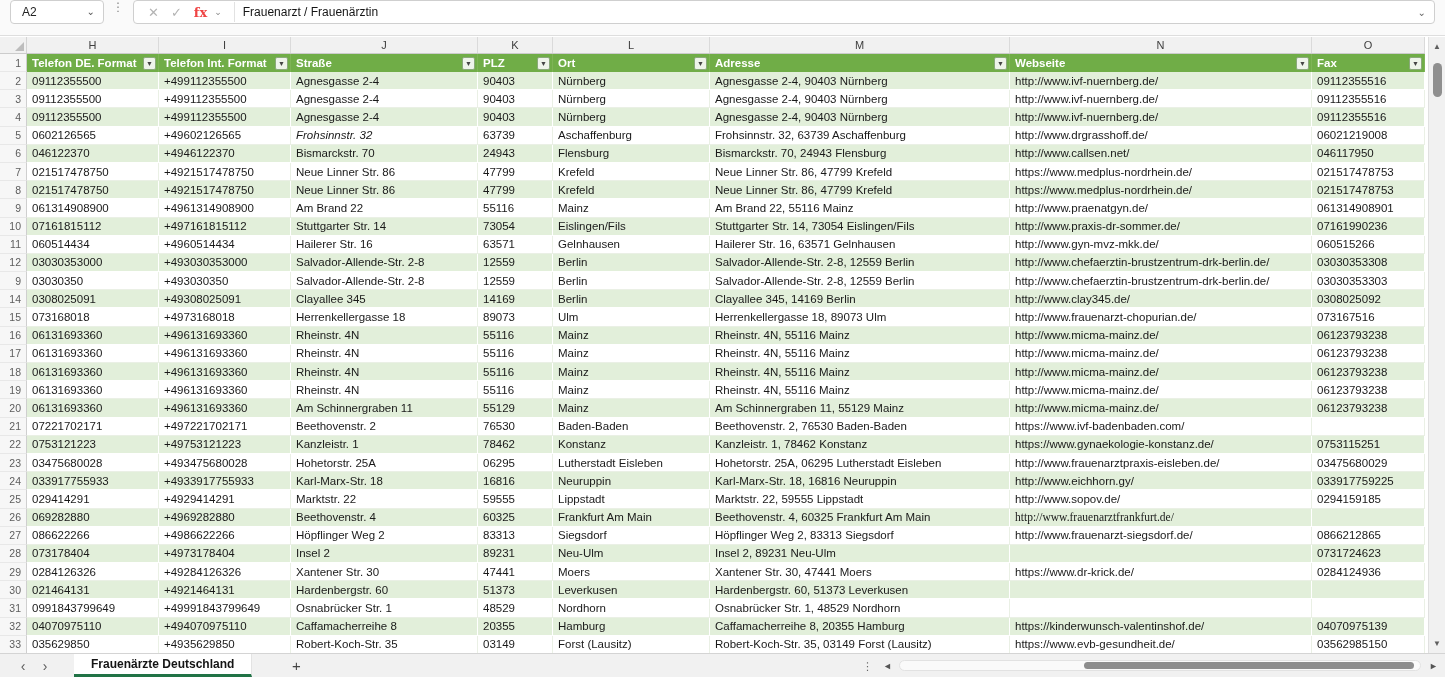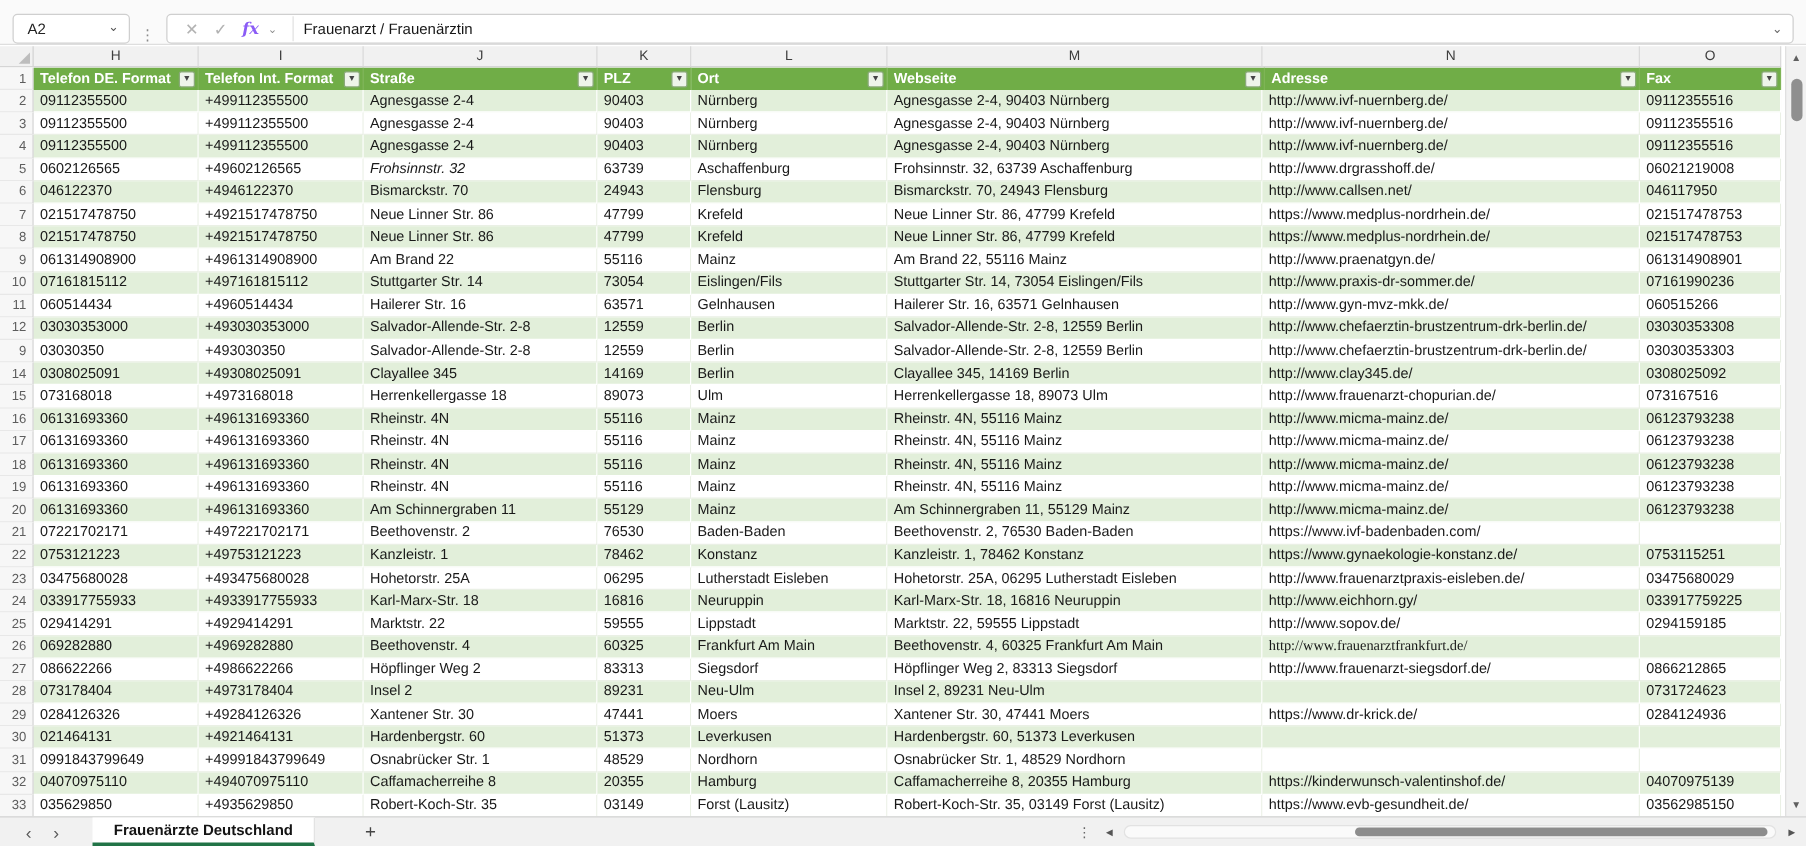--- a/index.html
+++ b/index.html
@@ -2,30 +2,30 @@
 <html style="--header-green: #70AD47; --band-green: #E2EFDA; --tab-green: #217346;"><head>
 <meta charset="utf-8">
 <title>Spreadsheet</title>
 <style>
   *{box-sizing:border-box;margin:0;padding:0}
   html,body{width:1445px;height:677px;overflow:hidden;background:#fff;
     font-family:"Liberation Sans",sans-serif;position:relative}
 
   
   .topbar{position:absolute;left:0;top:0;width:1445px;height:36px;background:#fafafa;
-    border-bottom:1px solid #dedede;display:flex;align-items:flex-end;padding:0 10px}
+    border-bottom:1px solid #dedede;display:flex;align-items:flex-start;padding:0 10px}
   .namebox{width:94px;height:24px;border:1px solid #cfcfcf;border-radius:4px;background:#fff;
     display:flex;align-items:center;padding-left:11px;font-size:12px;color:#222}
   .nb-chev{margin-left:auto;margin-right:8px;color:#555;font-size:10px;line-height:1}
   .vdots{color:#8a8a8a;margin:0 8px;font-size:12px;letter-spacing:1px}
   .fbox{flex:1;height:24px;border:1px solid #cfcfcf;border-radius:4px;background:#fff;
     display:flex;align-items:center;padding:0 8px}
   .fb-ic{font-size:13px;margin:0 6px;line-height:1}
   .fb-ic.dis{color:#b3b3b3}
-  .fb-ic.fx{color:#8b5cf6;font-family:"DejaVu Serif",serif;font-style:italic;font-weight:bold}
+  .fb-ic.fx{color:#ef4444;font-family:"DejaVu Serif",serif;font-weight:bold}
   .fb-ic.chev2{font-size:9px;color:#888;margin-left:1px}
   .fsep{width:1px;height:20px;background:#e2e2e2;margin:0 8px 0 6px}
   .fvalue{flex:1;font-size:12px;color:#161616;white-space:nowrap;overflow:hidden}
   .fb-expand{color:#666;font-size:10px;margin-left:8px}
 
   
   .colstrip{position:absolute;top:37px;left:0;width:1425px;height:17px;display:flex;
     background:#f1f1f1;border-bottom:1px solid #cccccc;font-size:11px;color:#3e3e3e}
   .corner{width:27px;height:100%;flex:none;border-right:1px solid #d4d4d4;position:relative}
   .corner:after{content:"";position:absolute;right:2px;bottom:2px;border-style:solid;
@@ -121,26 +121,26 @@
         <span class="filter-btn">▼</span>
       </div>
       <div class="hcell" style="width: 75px;">
         <span class="htxt">PLZ</span>
         <span class="filter-btn">▼</span>
       </div>
       <div class="hcell" style="width: 157px;">
         <span class="htxt">Ort</span>
         <span class="filter-btn">▼</span>
       </div>
+      <div class="hcell" style="width: 300px;">
+        <span class="htxt">Adresse</span>
+        <span class="filter-btn">▼</span>
+      </div>
       <div class="hcell" style="width: 302px;">
         <span class="htxt">Webseite</span>
-        <span class="filter-btn">▼</span>
-      </div>
-      <div class="hcell" style="width: 300px;">
-        <span class="htxt">Adresse</span>
         <span class="filter-btn">▼</span>
       </div>
       <div class="hcell" style="width: 113px;">
         <span class="htxt">Fax</span>
         <span class="filter-btn">▼</span>
       </div>
     </div>
   <div>
       <div class="row band">
         <div class="gut">2</div>

